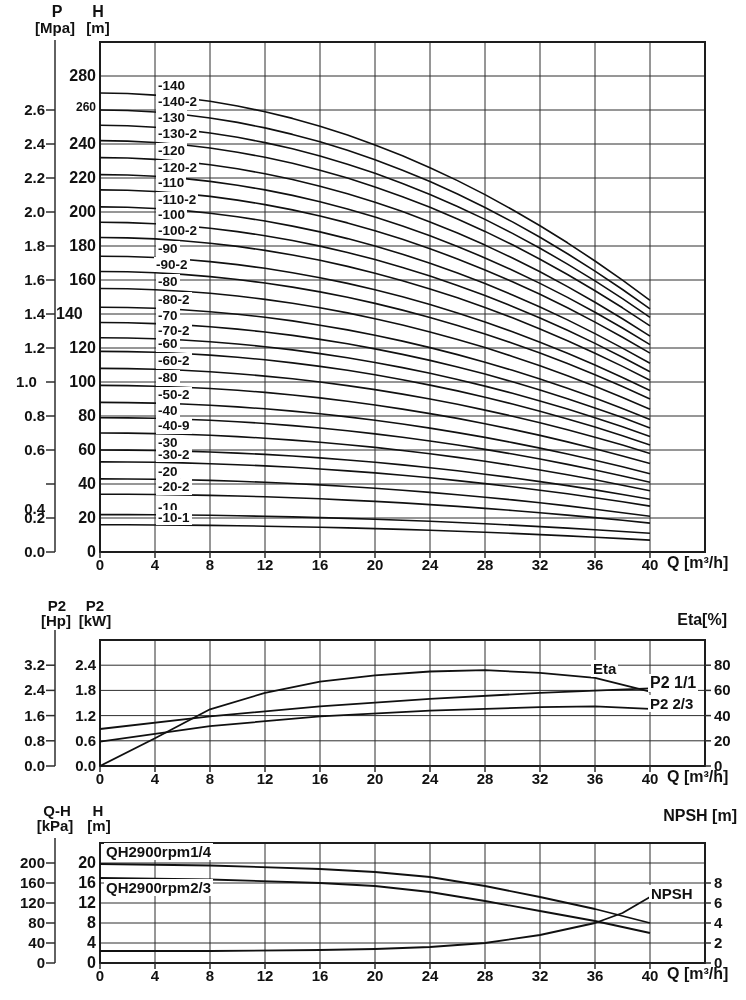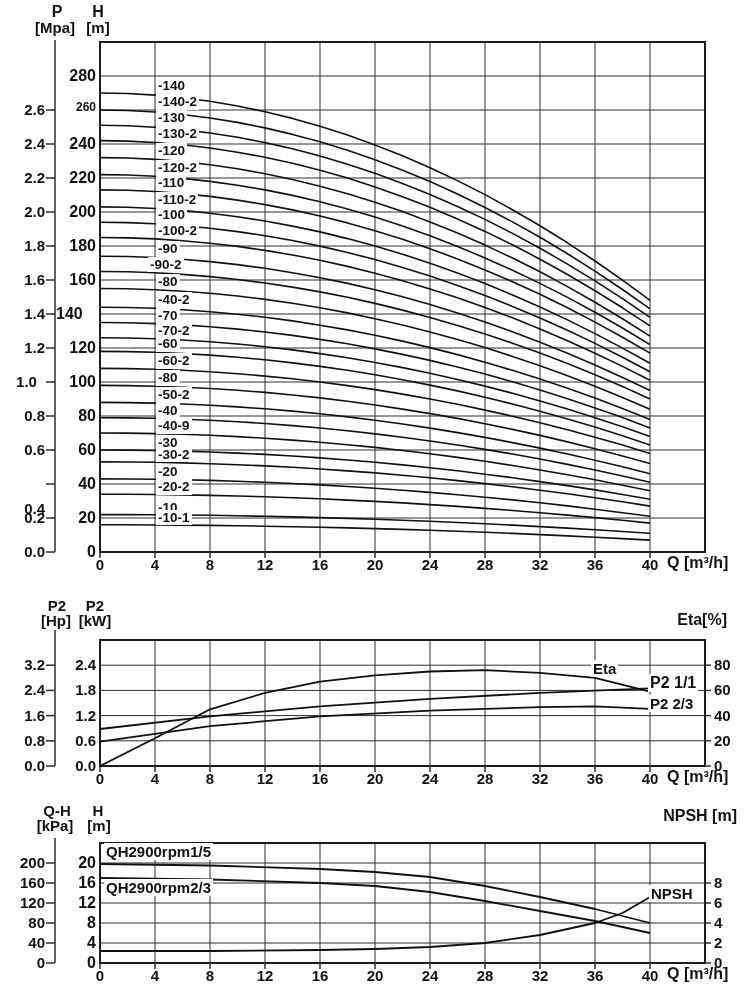--- a/index.html
+++ b/index.html
@@ -204,21 +204,21 @@
   <div class="lbl bg" style="left:591px;top:660px;font-size:15px">Eta</div>
   <div class="lbl bg" style="left:648px;top:674px;font-size:16px">P2 1/1</div>
   <div class="lbl bg" style="left:648px;top:695px;font-size:15px">P2 2/3</div>
 
   <div class="lbl" style="left:34px;top:802px;width:46px;text-align:center;font-size:15px">Q-H</div>
   <div class="lbl" style="left:82px;top:802px;width:32px;text-align:center;font-size:15px">H</div>
   <div class="lbl" style="left:28px;top:817px;width:54px;text-align:center;font-size:15px">[kPa]</div>
   <div class="lbl" style="left:80px;top:817px;width:38px;text-align:center;font-size:15px">[m]</div>
   <div class="lbl" style="left:620px;top:807px;width:117px;text-align:right;font-size:16px">NPSH [m]</div>
   <div class="lbl" style="left:667px;top:965px;font-size:16px">Q [m³/h]</div>
-  <div class="lbl bg" style="left:104px;top:843px;font-size:15px">QH2900rpm1/5</div>
+  <div class="lbl bg" style="left:104px;top:843px;font-size:15px">QH2900rpm1/4</div>
   <div class="lbl bg" style="left:104px;top:879px;font-size:15px">QH2900rpm2/3</div>
   <div class="lbl bg" style="left:649px;top:885px;font-size:15px">NPSH</div>
 <div class="lbl" style="left: 8px; top: 101px; width: 37px; text-align: right; font-size: 15px;">2.6</div>
     <div class="lbl" style="left: 8px; top: 135px; width: 37px; text-align: right; font-size: 15px;">2.4</div>
     <div class="lbl" style="left: 8px; top: 169px; width: 37px; text-align: right; font-size: 15px;">2.2</div>
     <div class="lbl" style="left: 8px; top: 203px; width: 37px; text-align: right; font-size: 15px;">2.0</div>
     <div class="lbl" style="left: 8px; top: 237px; width: 37px; text-align: right; font-size: 15px;">1.8</div>
     <div class="lbl" style="left: 8px; top: 271px; width: 37px; text-align: right; font-size: 15px;">1.6</div>
     <div class="lbl" style="left: 8px; top: 305px; width: 37px; text-align: right; font-size: 15px;">1.4</div>
     <div class="lbl" style="left: 8px; top: 339px; width: 37px; text-align: right; font-size: 15px;">1.2</div>
@@ -258,23 +258,23 @@
     <div class="lbl bg" style="left: 156px; top: 82px; text-align: left; font-size: 13.5px; margin-top: 12px;">-140-2</div>
     <div class="lbl bg" style="left: 156px; top: 110.3px; text-align: left; font-size: 13.5px;">-130</div>
     <div class="lbl bg" style="left: 156px; top: 125.6px; text-align: left; font-size: 13.5px;">-130-2</div>
     <div class="lbl bg" style="left: 156px; top: 142.6px; text-align: left; font-size: 13.5px;">-120</div>
     <div class="lbl bg" style="left: 156px; top: 159.6px; text-align: left; font-size: 13.5px;">-120-2</div>
     <div class="lbl bg" style="left: 156px; top: 174.9px; text-align: left; font-size: 13.5px;">-110</div>
     <div class="lbl bg" style="left: 156px; top: 191.9px; text-align: left; font-size: 13.5px;">-110-2</div>
     <div class="lbl bg" style="left: 156px; top: 207.2px; text-align: left; font-size: 13.5px;">-100</div>
     <div class="lbl bg" style="left: 156px; top: 222.5px; text-align: left; font-size: 13.5px;">-100-2</div>
     <div class="lbl bg" style="left: 156px; top: 241.2px; text-align: left; font-size: 13.5px;">-90</div>
-    <div class="lbl bg" style="left: 148px; top: 256.5px; text-align: left; font-size: 13.5px;">-90-2</div>
+    <div class="lbl bg" style="left: 154px; top: 256.5px; text-align: left; font-size: 13.5px;">-90-2</div>
     <div class="lbl bg" style="left: 156px; top: 273.5px; text-align: left; font-size: 13.5px;">-80</div>
-    <div class="lbl bg" style="left: 156px; top: 292.2px; text-align: left; font-size: 13.5px;">-40-2</div>
+    <div class="lbl bg" style="left: 156px; top: 292.2px; text-align: left; font-size: 13.5px;">-80-2</div>
     <div class="lbl bg" style="left: 156px; top: 307.5px; text-align: left; font-size: 13.5px;">-70</div>
     <div class="lbl bg" style="left: 156px; top: 322.8px; text-align: left; font-size: 13.5px;">-70-2</div>
     <div class="lbl bg" style="left: 156px; top: 336.4px; text-align: left; font-size: 13.5px;">-60</div>
     <div class="lbl bg" style="left: 156px; top: 353.4px; text-align: left; font-size: 13.5px;">-60-2</div>
     <div class="lbl bg" style="left: 156px; top: 370.4px; text-align: left; font-size: 13.5px;">-80</div>
     <div class="lbl bg" style="left: 156px; top: 387.4px; text-align: left; font-size: 13.5px;">-50-2</div>
     <div class="lbl bg" style="left: 156px; top: 402.7px; text-align: left; font-size: 13.5px;">-40</div>
     <div class="lbl bg" style="left: 156px; top: 418px; text-align: left; font-size: 13.5px;">-40-9</div>
     <div class="lbl bg" style="left: 156px; top: 435px; text-align: left; font-size: 13.5px;">-30</div>
     <div class="lbl bg" style="left: 156px; top: 446.9px; text-align: left; font-size: 13.5px;">-30-2</div>

